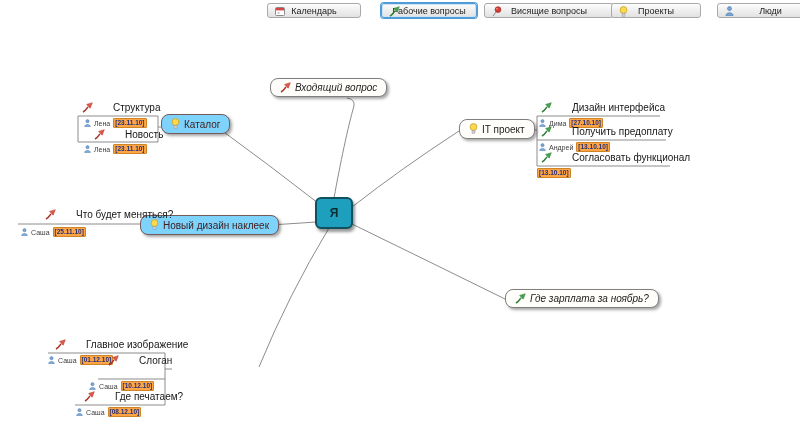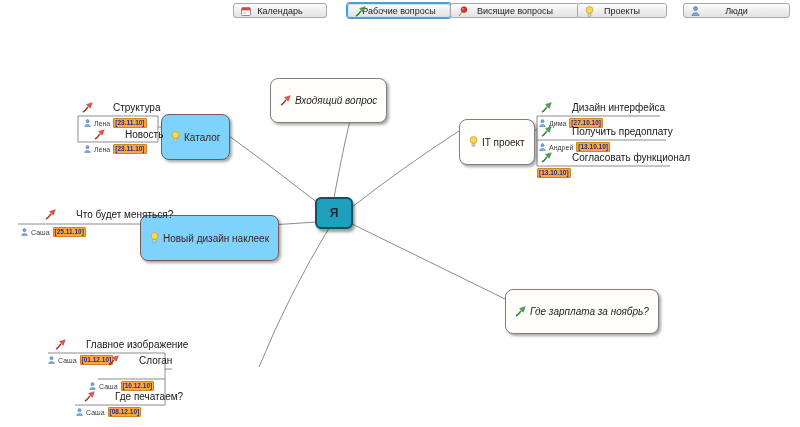--- a/index.html
+++ b/index.html
@@ -3,32 +3,32 @@
 <meta charset="utf-8">
 <style>
   html,body{margin:0;padding:0;background:#ffffff;}
   #app{position:relative;width:800px;height:427px;background:#ffffff;overflow:hidden;
        font-family:"Liberation Sans",sans-serif;}
 
   
   .tb-btn{position:absolute;top:3px;height:15px;border:1px solid #a9a9a9;border-radius:3px;
           background:linear-gradient(#fdfdfd,#ececec 60%,#e2e2e2);
           display:flex;align-items:center;justify-content:center;
-          font-size:9px;color:#222;cursor:pointer;box-sizing:border-box;}
+          font-size:9px;color:#222;cursor:pointer;box-sizing:border-box;margin-left:34px;}
   .tb-btn .tb-icon{position:absolute;left:7px;top:2px;display:flex;align-items:center;}
   .tb-btn.selected{border:1px solid #4f9cd8;box-shadow:0 0 0 1px #4f9cd8, inset 0 0 0 1px #cfe4f5;}
 
   
   #wires{position:absolute;left:0;top:0;width:800px;height:427px;pointer-events:none;}
   #wires path,#wires line{stroke:#8c8c8c;stroke-width:1;fill:none;}
 
   
   .node{position:absolute;display:flex;align-items:center;gap:4px;white-space:nowrap;
         border:1px solid #7f7f7f;border-radius:8px;background:#fffefb;
-        padding:16px 9px;font-size:10px;color:#222;
+        padding:3px 9px;font-size:10px;color:#222;
         box-shadow:2px 2px 3px rgba(0,0,0,0.35);cursor:pointer;}
   .node.pink{background:#7dd3fc;border-color:#77595c;color:#40201f;}
   .node.floating{font-style:italic;}
   .root-node{position:absolute;width:34px;height:28px;border-radius:6px;
              background:#1d9fbd;border:2px solid #11505e;
              display:flex;align-items:center;justify-content:center;
              font-size:12px;font-weight:bold;color:#0b2b33;
              box-shadow:2px 3px 3px rgba(0,0,0,0.4);cursor:pointer;}
 
   .topic{position:absolute;display:flex;align-items:center;gap:20px;white-space:nowrap;
@@ -48,21 +48,21 @@
     <span class="tb-icon icon">
       <svg width="10" height="10" viewBox="0 0 10 10">
           <rect x="0.5" y="1.5" width="9" height="8" rx="1" fill="#ffffff" stroke="#8a8a8a"></rect>
           <rect x="1" y="2" width="8" height="2.4" fill="#d64541"></rect>
           <rect x="2.5" y="6" width="2" height="2" fill="#c9c9c9"></rect>
         </svg>
     </span>
     <span>Календарь</span>
   </div>
 
-  <div class="tb-btn selected" style="left:347px;width:104px;">
+  <div class="tb-btn selected" style="left:347px;width:96px;">
     <span class="tb-icon icon">
       <svg width="11" height="11" viewBox="0 0 11 11">
           <path d="M1,10 Q3.5,8.5 6,4.8" stroke="#2e7d39" stroke-width="1.5"></path>
           <path d="M10.3,0.7 L4.6,2.4 L8.2,6.2 Z" fill="#45a24f" stroke="#2e7d39" stroke-width="0.5"></path>
         </svg>
     </span>
     <span>Рабочие вопросы</span>
   </div>
 
   <div class="tb-btn" style="left:450px;width:130px;">

